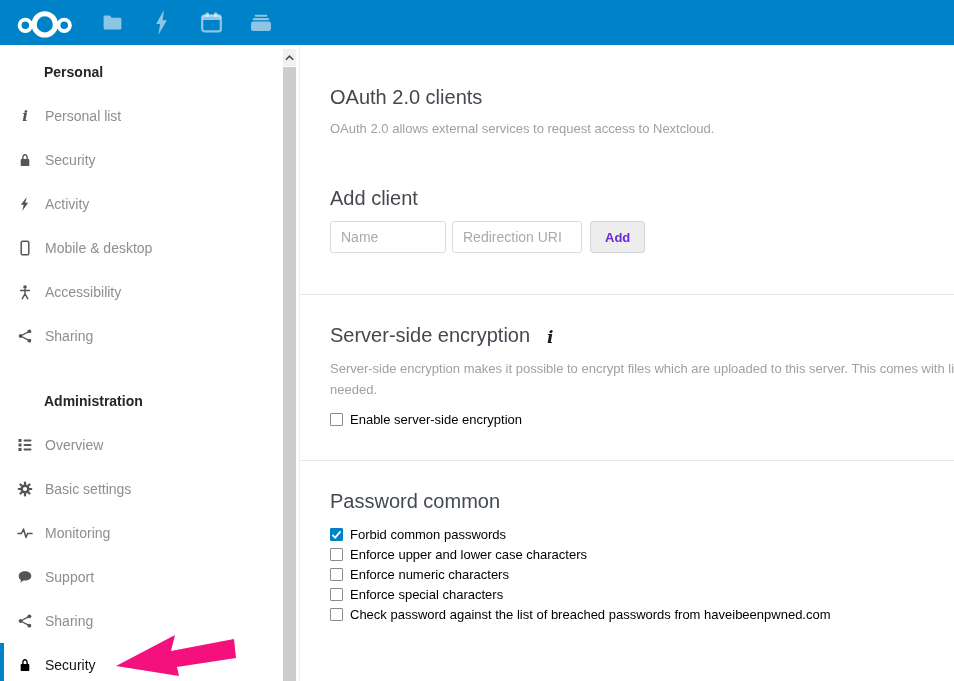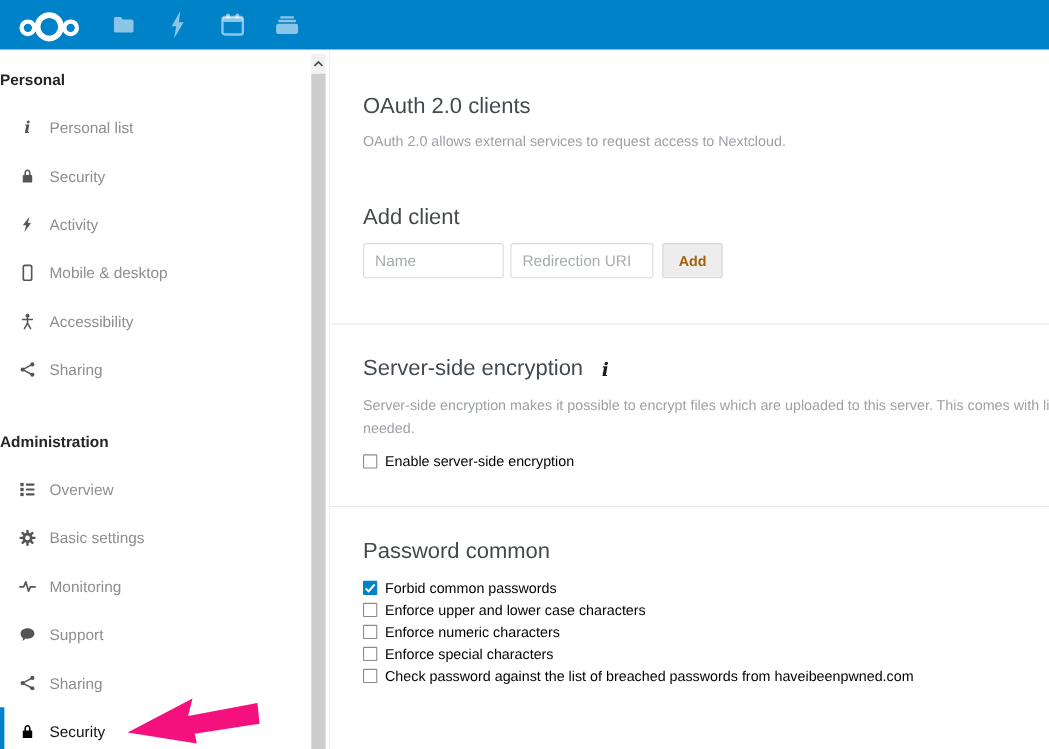--- a/index.html
+++ b/index.html
@@ -22,21 +22,21 @@
   }
   .appicon svg { color:rgba(255,255,255,0.55); }
 
   
   .sidebar {
     position:absolute; top:45px; left:0; width:300px; height:636px;
     background:#fff; border-right:1px solid #efefef; z-index:2;
   }
   .nav { list-style:none; margin:0; padding:5px 0 0 0; }
   .nav-heading {
-    height:44px; display:flex; align-items:center; 
+    height:44px; display:flex; align-items:center; padding-left:44px;
     font-size:14px; font-weight:bold; color:#252525;
   }
   .nav-heading.admin { margin-top:21px; }
   .nav-item {
     height:44px; display:flex; align-items:center; padding-left:17px; gap:12px;
     font-size:14px; color:#8e8e8e; cursor:pointer;
   }
   .nav-item .icon {
     width:16px; height:16px; flex:0 0 16px; color:#555;
     display:flex; align-items:center; justify-content:center;
@@ -68,27 +68,27 @@
   }
   .desc { margin-top:10px; font-size:13px; color:#9da1a6; line-height:16px; }
   .desc-nowrap { white-space:nowrap; line-height:21px; margin-top:9px; }
   h3 { margin:50px 0 0 0; font-size:20px; font-weight:400; color:#45494e; }
 
   .add-row { margin-top:11px; display:flex; align-items:center; }
   input.text {
     height:32px; border:1px solid #dbdbdb; border-radius:3px; padding:0 10px;
     font-size:14px; color:#222; font-family:inherit; background:#fff; outline:none;
   }
-  input.name-input { width:128px; }
+  input.name-input { width:116px; }
   input.uri-input { width:130px; margin-left:6px; }
   input::placeholder { color:#a6abb0; opacity:1; }
   button.add-btn {
     height:32px; margin-left:8px; padding:0 14px; background:#ededed;
     border:1px solid #d5d5d5; border-radius:3px; font-family:inherit;
-    font-size:13px; font-weight:bold; color:#a16207; cursor:pointer;
+    font-size:13px; font-weight:bold; color:#6d28d9; cursor:pointer;
   }
 
   .cb-row { display:flex; align-items:center; gap:7px; font-size:13px; color:#000000; cursor:pointer; }
   .sec2 .cb-row { margin-top:12px; }
   .cb {
     width:13px; height:13px; flex:0 0 13px; border:1px solid #8b8b8b; border-radius:1px;
     background:#fff; display:flex; align-items:center; justify-content:center;
   }
   .cb.checked { background:#0082c9; border-color:#0082c9; }
   .cb svg { display:none; }

